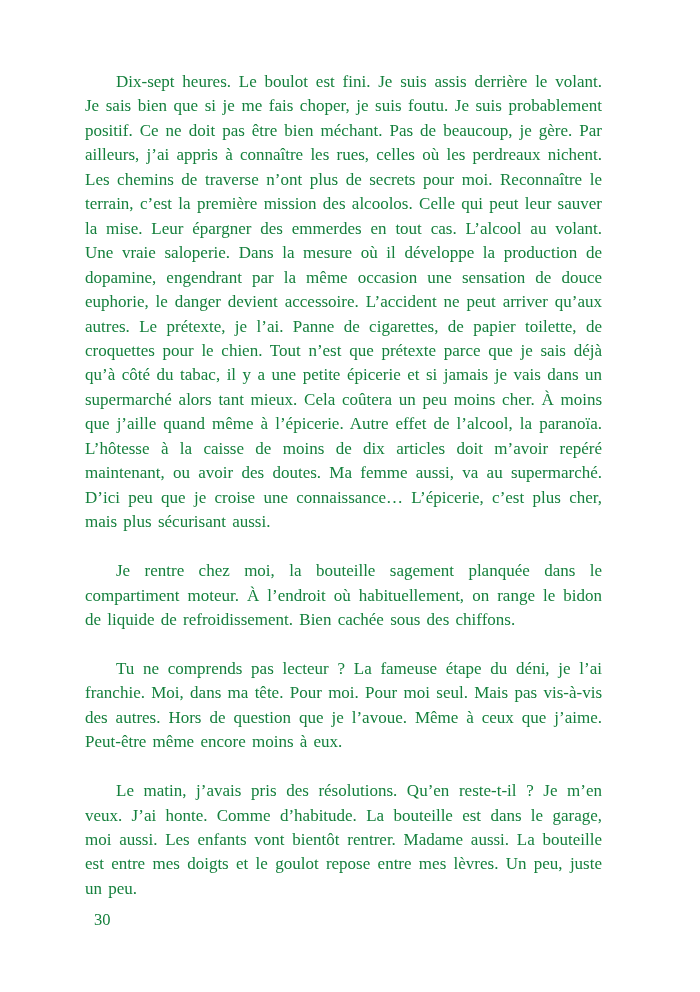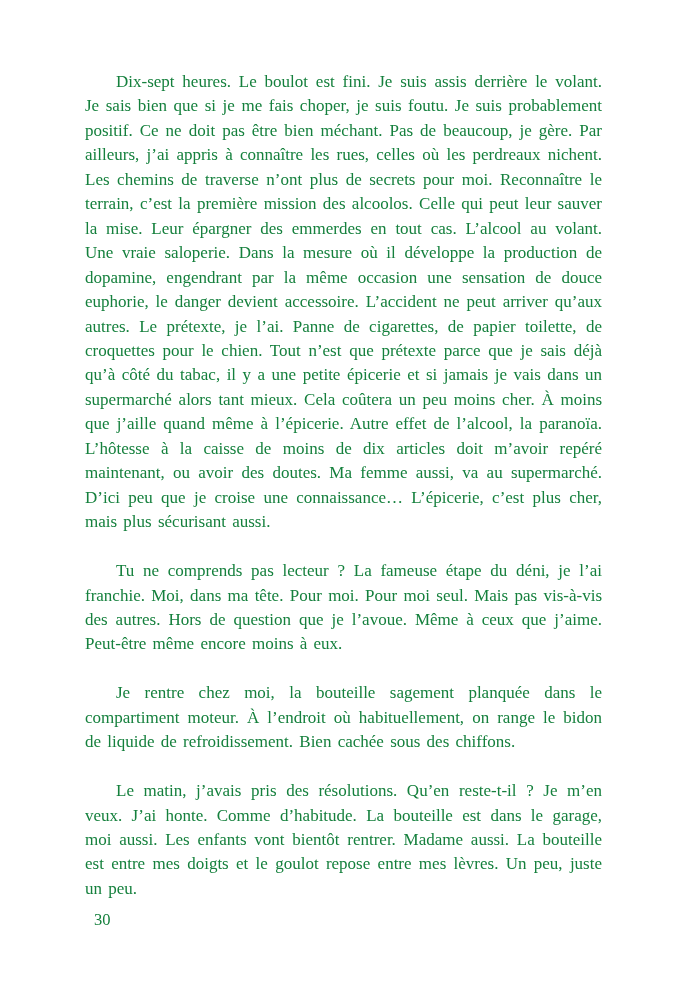--- a/index.html
+++ b/index.html
@@ -41,18 +41,18 @@
     font-size: 16.5px;
     line-height: 1;
   }
 </style>
 </head>
 <body>
 
 <div class="page">
   <div class="text-block">
     <p>Dix-sept heures. Le boulot est fini. Je suis assis derrière le volant. Je sais bien que si je me fais choper, je suis foutu. Je suis probablement positif. Ce ne doit pas être bien méchant. Pas de beaucoup, je gère. Par ailleurs, j’ai appris à connaître les rues, celles où les perdreaux nichent. Les chemins de traverse n’ont plus de secrets pour moi. Reconnaître le terrain, c’est la première mission des alcoolos. Celle qui peut leur sauver la mise. Leur épargner des emmerdes en tout cas. L’alcool au volant. Une vraie saloperie. Dans la mesure où il développe la production de dopamine, engendrant par la même occasion une sensation de douce euphorie, le danger devient accessoire. L’accident ne peut arriver qu’aux autres. Le prétexte, je l’ai. Panne de cigarettes, de papier toilette, de croquettes pour le chien. Tout n’est que prétexte parce que je sais déjà qu’à côté du tabac, il y a une petite épicerie et si jamais je vais dans un supermarché alors tant mieux. Cela coûtera un peu moins cher. À moins que j’aille quand même à l’épicerie. Autre effet de l’alcool, la paranoïa. L’hôtesse à la caisse de moins de dix articles doit m’avoir repéré maintenant, ou avoir des doutes. Ma femme aussi, va au supermarché. D’ici peu que je croise une connaissance… L’épicerie, c’est plus cher, mais plus sécurisant aussi.</p>
+    <p>Je rentre chez moi, la bouteille sagement planquée dans le compartiment moteur. À l’endroit où habituellement, on range le bidon de liquide de refroidissement. Bien cachée sous des chiffons.</p>
     <p>Tu ne comprends pas lecteur&nbsp;? La fameuse étape du déni, je l’ai franchie. Moi, dans ma tête. Pour moi. Pour moi seul. Mais pas vis-à-vis des autres. Hors de question que je l’avoue. Même à ceux que j’aime. Peut-être même encore moins à eux.</p>
-    <p>Je rentre chez moi, la bouteille sagement planquée dans le compartiment moteur. À l’endroit où habituellement, on range le bidon de liquide de refroidissement. Bien cachée sous des chiffons.</p>
     <p>Le matin, j’avais pris des résolutions. Qu’en reste-t-il&nbsp;? Je m’en veux. J’ai honte. Comme d’habitude. La bouteille est dans le garage, moi aussi. Les enfants vont bientôt rentrer. Madame aussi. La bouteille est entre mes doigts et le goulot repose entre mes lèvres. Un peu, juste un peu.</p>
   </div>
   <div class="page-number">30</div>
 </div>
 
 </body></html>

